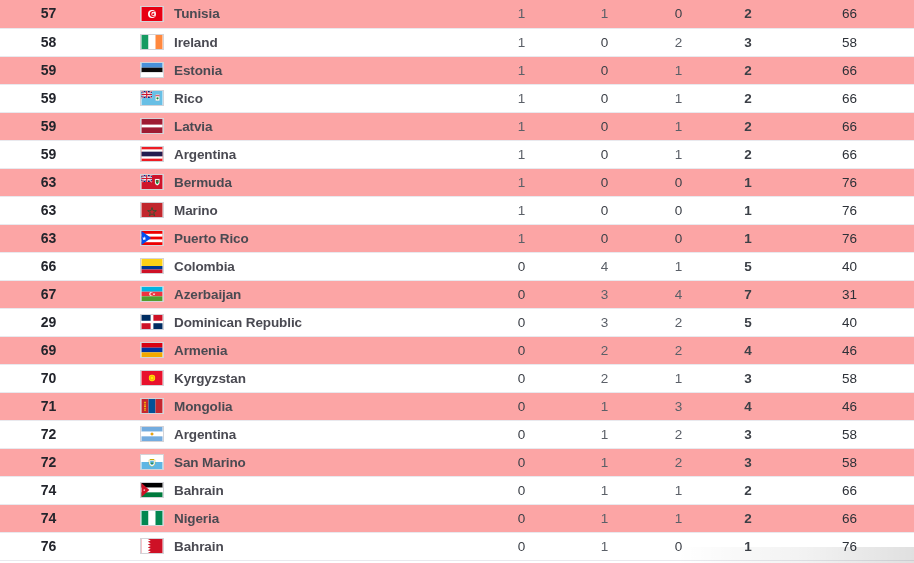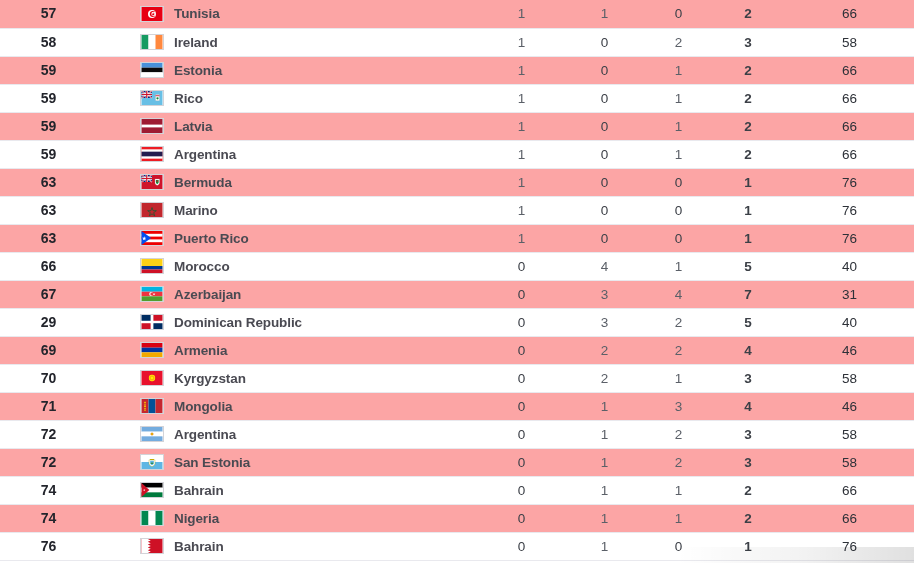--- a/index.html
+++ b/index.html
@@ -288,21 +288,21 @@
         <td class="col-rank"><span class="rank">66</span></td>
         <td class="col-country">
           <div class="country-cell">
             <span class="flag">
               <svg viewBox="0 0 24 16">
                 <rect width="24" height="8" fill="#fcd116"></rect>
                 <rect y="8" width="24" height="4" fill="#003893"></rect>
                 <rect y="12" width="24" height="4" fill="#ce1126"></rect>
               </svg>
             </span>
-            <span class="country-name">Morocco</span>
+            <span class="country-name">Colombia</span>
           </div>
         </td>
         <td class="col-gold"><span class="num zero">0</span></td>
         <td class="col-silver"><span class="num">4</span></td>
         <td class="col-bronze"><span class="num">1</span></td>
         <td class="col-total"><span class="num total">5</span></td>
         <td class="col-points"><span class="num points">40</span></td>
       </tr>
       <tr class="stripe-odd">
         <td class="col-rank"><span class="rank">67</span></td>
@@ -445,21 +445,21 @@
             <span class="flag">
               <svg viewBox="0 0 24 16">
                 <rect width="24" height="8" fill="#fff"></rect>
                 <rect y="8" width="24" height="8" fill="#5eb6e4"></rect>
                 <path d="M8.6 5.6h6.8v4.2c0 2.3-3.4 3.4-3.4 3.4s-3.4-1.1-3.4-3.4z" fill="#fff" stroke="#c5a900" stroke-width="0.45"></path>
                 <path d="M9.9 6.6h4.2v2.9c0 1.5-2.1 2.2-2.1 2.2s-2.1-.7-2.1-2.2z" fill="#5eb6e4"></path>
                 <path d="M10.6 8.7h2.8v1.5h-2.8z" fill="#2e8b3c"></path>
                 <path d="M9.4 4.6h5.2l-.55 1.1H9.95z" fill="#c5a900"></path>
               </svg>
             </span>
-            <span class="country-name">San Estonia</span>
+            <span class="country-name">San Marino</span>
           </div>
         </td>
         <td class="col-gold"><span class="num zero">0</span></td>
         <td class="col-silver"><span class="num">1</span></td>
         <td class="col-bronze"><span class="num">2</span></td>
         <td class="col-total"><span class="num total">3</span></td>
         <td class="col-points"><span class="num points">58</span></td>
       </tr>
       <tr class="stripe-even">
         <td class="col-rank"><span class="rank">74</span></td>

